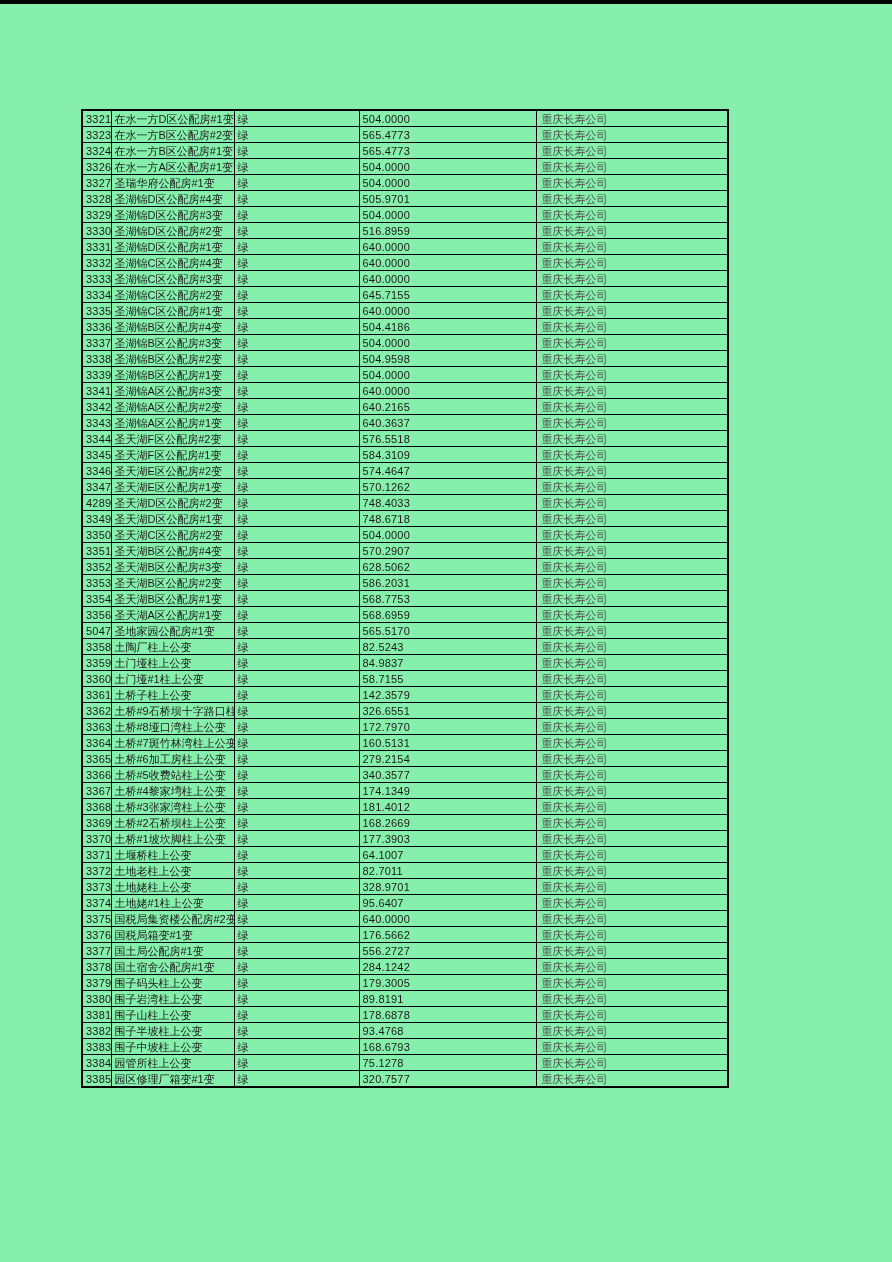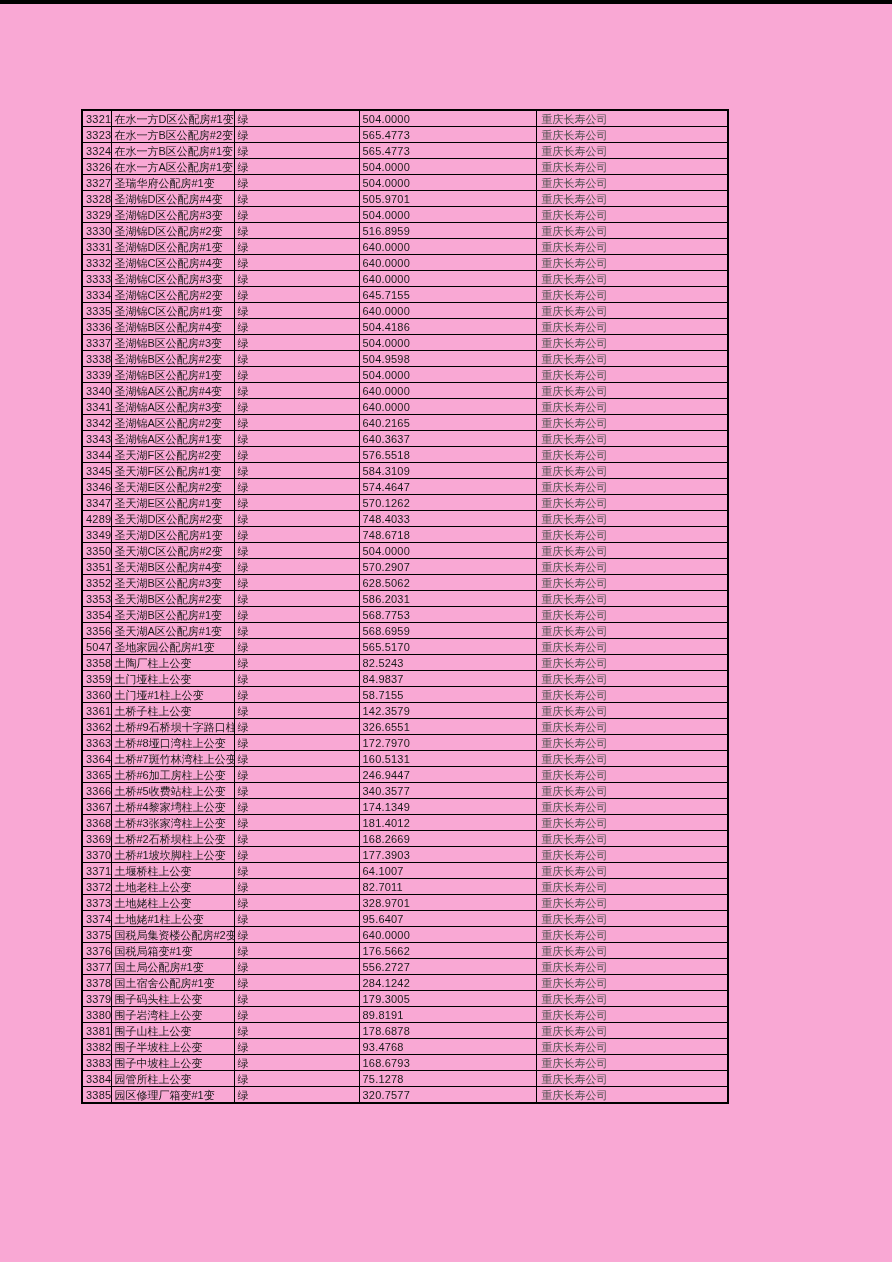--- a/index.html
+++ b/index.html
@@ -5,21 +5,21 @@
   html, body {
     margin: 0;
     padding: 0;
     background: #ffffff;
     font-family: "Liberation Sans", sans-serif;
   }
   .page {
     position: relative;
     width: 892px;
     height: 1262px;
-    background: #f9a8d4;
+    background: #86efac;
     overflow: hidden;
   }
   .top-bar {
     position: absolute;
     top: 0;
     left: 0;
     width: 892px;
     height: 4px;
     background: #000000;
   }
@@ -185,27 +185,20 @@
           <td class="cell-company">重庆长寿公司</td>
         </tr>
         <tr>
           <td class="cell-id">3339</td>
           <td class="cell-name">圣湖锦B区公配房#1变</td>
           <td class="cell-status">绿</td>
           <td class="cell-value">504.0000</td>
           <td class="cell-company">重庆长寿公司</td>
         </tr>
         <tr>
-          <td class="cell-id">3340</td>
-          <td class="cell-name">圣湖锦A区公配房#4变</td>
-          <td class="cell-status">绿</td>
-          <td class="cell-value">640.0000</td>
-          <td class="cell-company">重庆长寿公司</td>
-        </tr>
-        <tr>
           <td class="cell-id">3341</td>
           <td class="cell-name">圣湖锦A区公配房#3变</td>
           <td class="cell-status">绿</td>
           <td class="cell-value">640.0000</td>
           <td class="cell-company">重庆长寿公司</td>
         </tr>
         <tr>
           <td class="cell-id">3342</td>
           <td class="cell-name">圣湖锦A区公配房#2变</td>
           <td class="cell-status">绿</td>
@@ -356,21 +349,21 @@
           <td class="cell-id">3364</td>
           <td class="cell-name">土桥#7斑竹林湾柱上公变</td>
           <td class="cell-status">绿</td>
           <td class="cell-value">160.5131</td>
           <td class="cell-company">重庆长寿公司</td>
         </tr>
         <tr>
           <td class="cell-id">3365</td>
           <td class="cell-name">土桥#6加工房柱上公变</td>
           <td class="cell-status">绿</td>
-          <td class="cell-value">246.9447</td>
+          <td class="cell-value">279.2154</td>
           <td class="cell-company">重庆长寿公司</td>
         </tr>
         <tr>
           <td class="cell-id">3366</td>
           <td class="cell-name">土桥#5收费站柱上公变</td>
           <td class="cell-status">绿</td>
           <td class="cell-value">340.3577</td>
           <td class="cell-company">重庆长寿公司</td>
         </tr>
         <tr>

